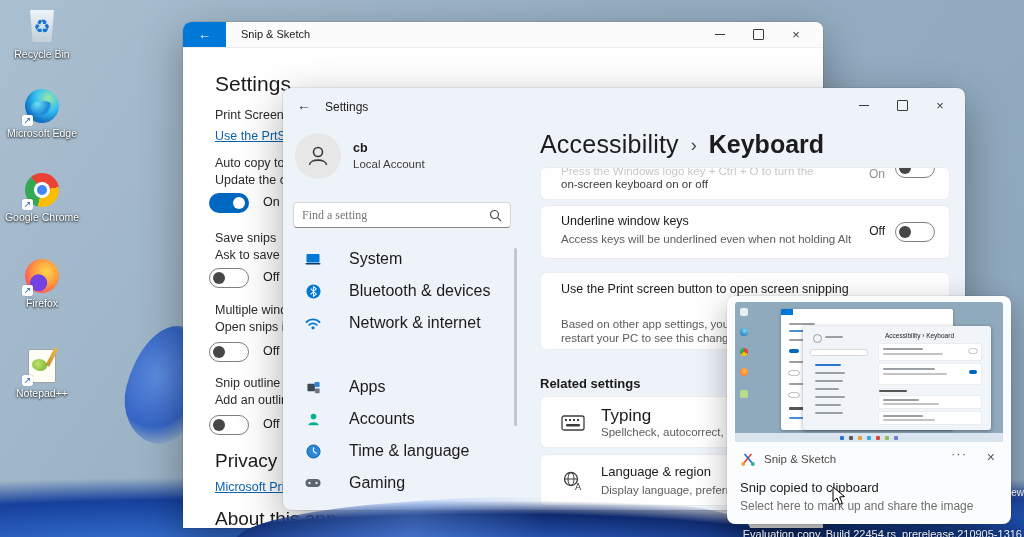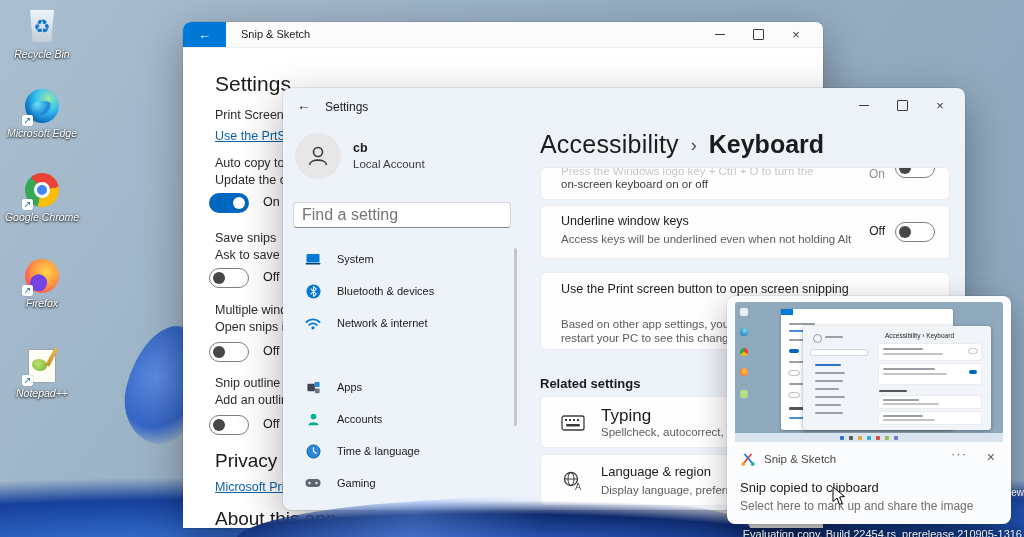--- a/index.html
+++ b/index.html
@@ -17,21 +17,21 @@
     background:radial-gradient(ellipse at 35% 45%,#5d8de0 0%,#3565c5 55%,rgba(40,80,180,0) 78%);transform:rotate(14deg);}
   .bloom-front{position:absolute;left:235px;top:497px;width:515px;height:45px;
     background:
       linear-gradient(100deg, rgba(90,140,230,0) 0%, rgba(120,170,255,.35) 35%, rgba(90,140,230,0) 60%),
       radial-gradient(120% 170% at 50% 140%, #2a58b8 25%, #0e2a6e 60%, rgba(14,42,110,0) 78%);
     border-radius:60% 40% 0 0/100% 70% 0 0;}
 
   
   .dicon{position:absolute;width:76px;text-align:center;}
   .dicon-img{position:relative;width:36px;height:36px;margin:0 auto 2px;}
-  .dicon-label{color:#fff;font-size:10.5px;line-height:12px;text-shadow:0 1px 2px rgba(0,0,0,.85),0 0 3px rgba(0,0,0,.5);font-style:italic;}
+  .dicon-label{color:#fff;font-size:10.5px;line-height:12px;text-shadow:0 1px 2px rgba(0,0,0,.85),0 0 3px rgba(0,0,0,.5);}
   .shortcut-badge{position:absolute;left:-2px;bottom:-1px;width:11px;height:11px;background:#fff;border-radius:2px;
     color:#1266c0;font-size:9px;line-height:11px;text-align:center;box-shadow:0 0 1px rgba(0,0,0,.5);}
   .bin-body{width:26px;height:32px;margin:2px auto 0;background:linear-gradient(#eef4f8,#c2cfd9);
     clip-path:polygon(4% 0,96% 0,86% 100%,14% 100%);display:flex;align-items:center;justify-content:center;}
   .bin-body span{color:#1573d6;font-size:19px;}
   .edge-ball{position:relative;width:34px;height:34px;margin:1px auto 0;border-radius:50%;
     background:radial-gradient(circle at 68% 28%,#9be8a6 0%,#35c1f1 38%,#1273c4 70%,#0b4e9b 100%);}
   .edge-ball::after{content:"";position:absolute;left:6px;top:12px;width:22px;height:14px;border-radius:50% 50% 60% 60%;
     background:radial-gradient(circle at 30% 20%,#6ee0f5 0%,#1b86d8 60%,rgba(0,0,0,0) 75%);}
   .chrome-ball{position:relative;width:34px;height:34px;margin:1px auto 0;border-radius:50%;overflow:hidden;
@@ -76,25 +76,25 @@
   .set-win{left:283px;top:88px;width:682px;height:422px;background:#eef2f9;border-radius:8px;}
   .set-back{position:absolute;left:14px;top:9px;font-size:14px;color:#333;}
   .set-title{position:absolute;left:42px;top:12px;font-size:12px;color:#1b1b1b;}
   .set-wc{top:6px;right:6px;}
   .avatar{position:absolute;left:12px;top:45px;width:46px;height:46px;border-radius:50%;background:#e7e7e7;
     display:flex;align-items:center;justify-content:center;}
   .user-name{position:absolute;left:70px;top:53px;font-size:12.5px;font-weight:bold;color:#1b1b1b;}
   .user-type{position:absolute;left:70px;top:70px;font-size:11.5px;color:#3c3c3c;}
   .search-box{position:absolute;left:10px;top:114px;width:216px;height:24px;background:#fff;border:1px solid #d6d6d6;
     border-bottom:1px solid #898989;border-radius:4px;display:flex;align-items:center;}
-  .search-box input{border:none;outline:none;background:transparent;flex:1;font-size:16px;color:#5e5e5e;padding:0 8px;
-    font-family:Liberation Sans, sans-serif;}
+  .search-box input{border:none;outline:none;background:transparent;flex:1;font-size:12px;color:#5e5e5e;padding:0 8px;
+    font-family:Liberation Serif, serif;}
   .nav-item{position:absolute;left:6px;width:222px;height:32px;display:flex;align-items:center;border-radius:4px;}
   .nav-ico{width:16px;height:16px;margin-left:16px;display:flex;align-items:center;justify-content:center;}
-  .nav-label{margin-left:16px;font-size:11px;color:#1b1b1b;}
+  .nav-label{margin-left:28px;font-size:16px;color:#1b1b1b;}
   .side-scroll{position:absolute;left:231px;top:160px;width:3px;height:178px;background:#c3c6cb;border-radius:2px;}
   .crumb{position:absolute;left:257px;top:42px;font-size:25px;color:#1c1c1c;}
   .crumb .p{font-weight:400;letter-spacing:.2px;}
   .crumb .s{font-size:18px;color:#444;padding:0 12px;vertical-align:2px;}
   .crumb .c{font-weight:700;}
   .card{position:absolute;left:257px;width:410px;background:#fefefe;border:1px solid #ececec;border-radius:6px;box-sizing:border-box;}
   .card-title{position:absolute;left:20px;font-size:12.5px;color:#1b1b1b;}
   .card-desc{position:absolute;left:20px;font-size:11.5px;color:#5c5c5c;line-height:14px;}
   .card-state{position:absolute;font-size:12px;color:#1b1b1b;}
   .rel-head{position:absolute;left:257px;top:288px;font-size:13px;font-weight:700;color:#1b1b1b;}

